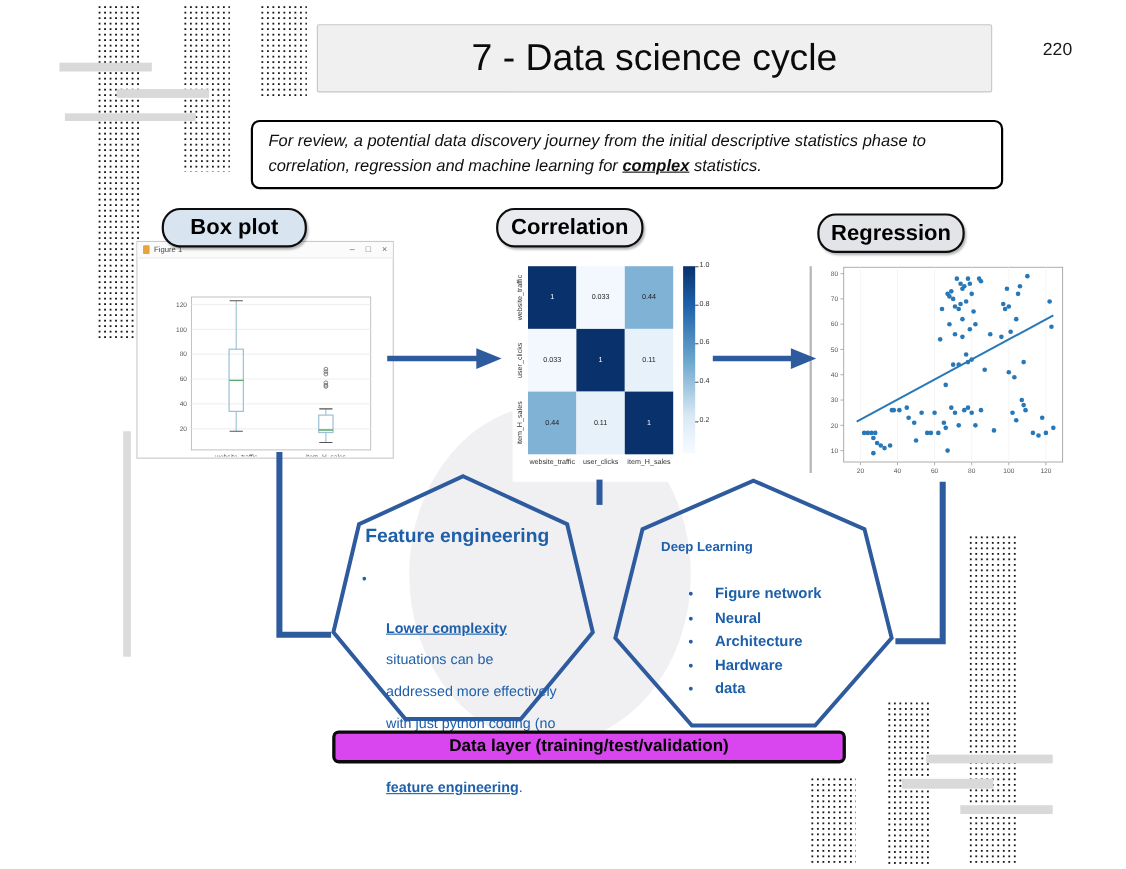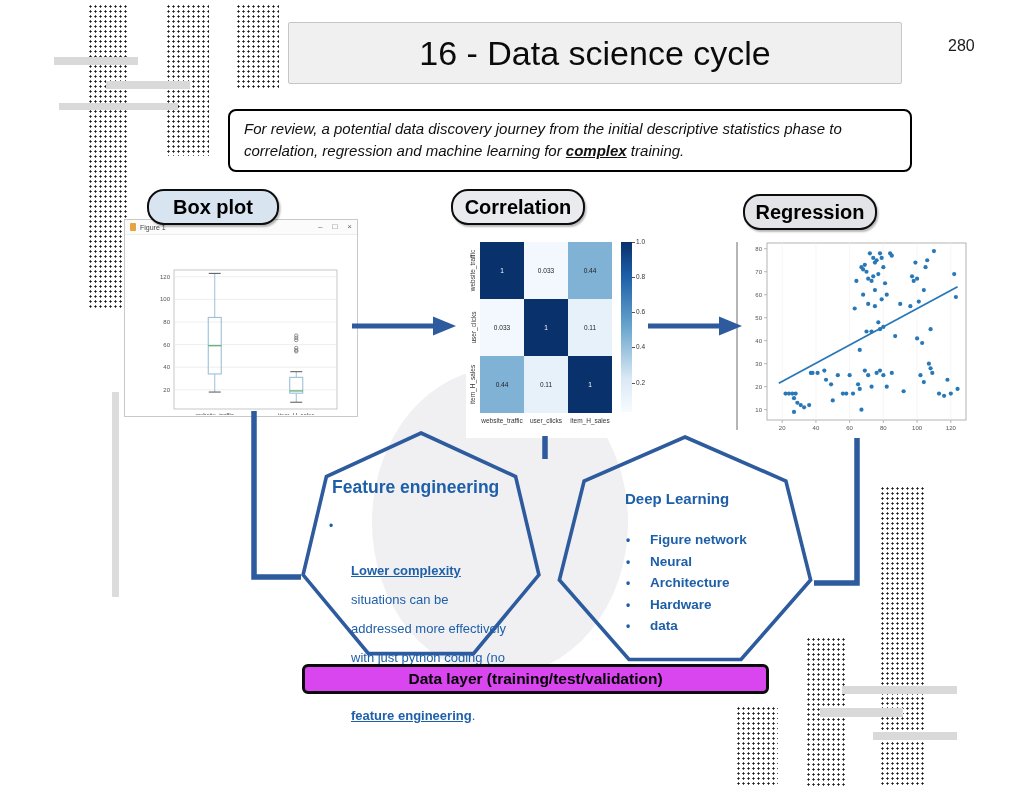--- a/index.html
+++ b/index.html
@@ -37,21 +37,21 @@
   #heatmap .rowlab{position:absolute;display:flex;align-items:center;justify-content:center;font-size:6.5px;color:#333;}
   #heatmap .rowlab span{transform:rotate(-90deg);white-space:nowrap;}
   #heatmap .cbar{position:absolute;width:11px;
         background:linear-gradient(to top,#f7fbff,#d9e8f5 20%,#6aa5cd 50%,#1c5fa8 80%,#09316b);}
   #heatmap .cbtick{position:absolute;font-size:6.5px;color:#333;}
   #heatmap .cbmark{position:absolute;width:3px;height:1px;background:#555;}
   #sc-wrap{position:absolute;left:742px;top:236px;width:232px;height:196px;z-index:1;background:#fff;}
   .overlay{position:absolute;left:0;top:0;z-index:4;pointer-events:none;}
   .hepttext{position:absolute;z-index:5;color:#1e5fa9;}
   .fe-title{left:332px;top:477px;font-size:17.5px;font-weight:bold;}
-  .dl-title{left:601px;top:490px;font-size:15px;font-weight:bold;margin-left:24px;}
+  .dl-title{left:601px;top:490px;font-size:12px;font-weight:bold;}
   .fe-bullet{left:329px;top:516px;width:182px;display:flex;}
   .fe-dot{width:22px;font-size:12px;line-height:20.8px;color:#1e5fa9;}
   .fe-text{width:158px;font-size:13px;line-height:29px;margin-top:40px;}
   .dl-list{left:626px;top:532px;}
   .dl-item{display:flex;align-items:baseline;height:21.5px;font-size:13.5px;font-weight:bold;}
   .dl-dot{width:24px;font-size:12px;}
   .layerbox{position:absolute;left:302px;width:461px;height:24px;border:3px solid #0a0a0a;border-radius:6px;
         background:#d946ef;display:flex;align-items:center;justify-content:center;font-weight:bold;
         font-size:15.5px;color:#000;z-index:6;}
   .bold{font-weight:bold;text-decoration:underline;}
@@ -73,25 +73,25 @@
   <div class="gbar" style="left:106px;top:81px;width:84px;height:8px;"></div>
   <div class="gbar" style="left:59px;top:103px;width:119px;height:7px;"></div>
   <div class="gbar" style="left:842px;top:686px;width:115px;height:8px;"></div>
   <div class="gbar" style="left:820px;top:708px;width:83px;height:9px;"></div>
   <div class="gbar" style="left:873px;top:732px;width:84px;height:8px;"></div>
   <div class="vgraybar"></div>
   <div class="ellipse"></div>
   <div class="grayline"></div>
 
   <div class="titlebar">
-    <span>16 - Data science cycle</span>
-  </div>
-  <div class="pagenum">280</div>
-
-  <div class="infobox"><span>For review, a potential data discovery journey from the initial descriptive statistics phase to correlation, regression and machine learning for </span><span class="bold">complex</span><span> training.</span></div>
+    <span>7 - Data science cycle</span>
+  </div>
+  <div class="pagenum">220</div>
+
+  <div class="infobox"><span>For review, a potential data discovery journey from the initial descriptive statistics phase to correlation, regression and machine learning for </span><span class="bold">complex</span><span> statistics.</span></div>
 
   <div class="pill pill-box">
       <span>Box plot</span>
     </div>
   <div class="pill pill-reg">
       <span>Regression</span>
     </div>
   <div class="pill pill-cor">
       <span>Correlation</span>
     </div>

